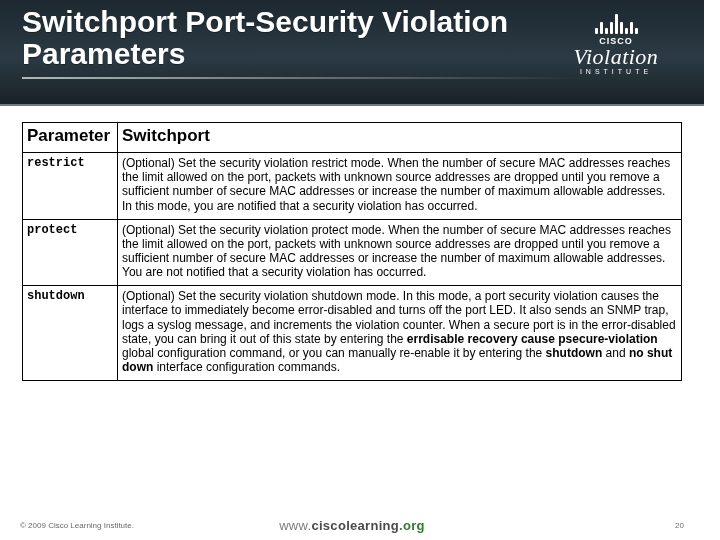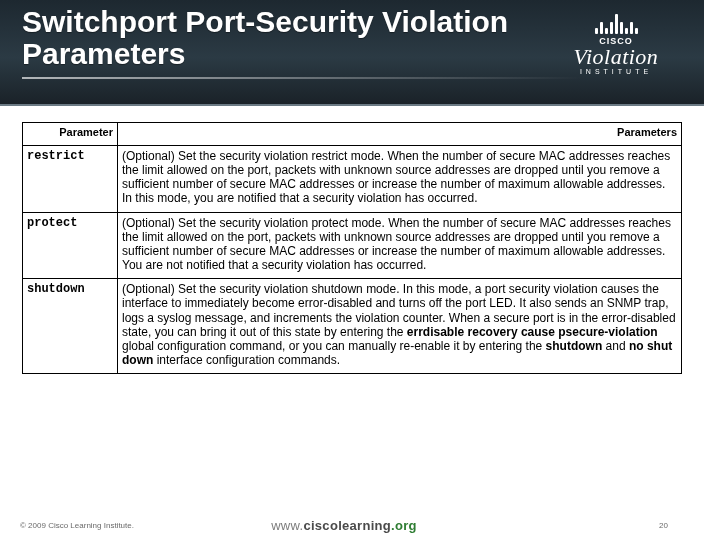--- a/index.html
+++ b/index.html
@@ -49,29 +49,29 @@
   table.param th, table.param td {
     border: 1px solid #000;
     vertical-align: top;
     padding: 3px 4px 6px 4px;
     font-size: 12px;
     line-height: 1.18;
     color: #000;
   }
   table.param th {
     font-weight: 700;
-    font-size: 11px;
-    text-align: right;
+    font-size: 17px;
+    text-align: left;
   }
   .mono { font-family: "Courier New", Courier, monospace; font-weight: 700; font-size: 12px; }
   td.desc b { font-weight: 700; }
 
   .footer {
     position: absolute;
-    left: 0; right: 16px; bottom: 6px;
+    left: 0; right: 0; bottom: 6px;
     height: 18px;
     padding: 0 20px;
     display: flex;
     align-items: center;
     justify-content: space-between;
     font-size: 8px;
     color: #6b6b6b;
   }
   .footer-center {
     position: absolute;
@@ -114,21 +114,21 @@
 
   <div class="body">
     <table class="param">
       <colgroup>
           <col class="c1">
           <col>
         </colgroup>
       <thead>
         <tr>
           <th>Parameter</th>
-          <th>Parameters</th>
+          <th>Switchport</th>
         </tr>
       </thead>
       <tbody>
         <tr>
           <td class="mono">restrict</td>
           <td class="desc">(Optional) Set the security violation restrict mode. When the number of secure MAC addresses reaches the limit allowed on the port, packets with unknown source addresses are dropped until you remove a sufficient number of secure MAC addresses or increase the number of maximum allowable addresses. In this mode, you are notified that a security violation has occurred.</td>
         </tr>
         <tr>
           <td class="mono">protect</td>
           <td class="desc">(Optional) Set the security violation protect mode. When the number of secure MAC addresses reaches the limit allowed on the port, packets with unknown source addresses are dropped until you remove a sufficient number of secure MAC addresses or increase the number of maximum allowable addresses. You are not notified that a security violation has occurred.</td>

